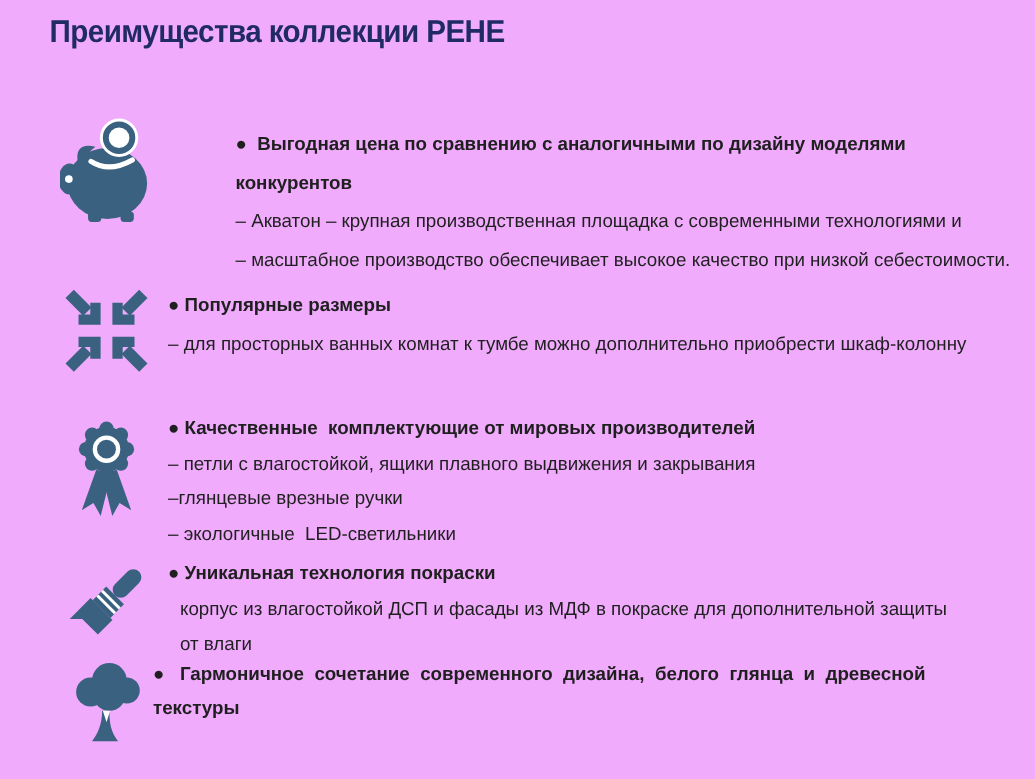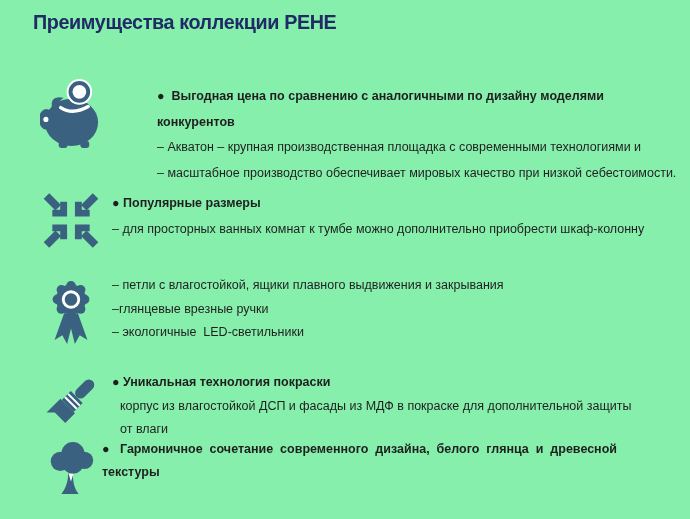--- a/index.html
+++ b/index.html
@@ -1,17 +1,17 @@
 <!DOCTYPE html>
 <html style="--accent: #3A617F; --title-navy: #202A64; --body-text: #1F1F1F;"><head>
 <meta charset="utf-8">
 <style>
   html,body { margin:0; padding:0; background:#ffffff; }
   .slide {
-    position:relative; width:690px; height:519px; background:#86efac;
+    position:relative; width:690px; height:519px; background:#f0abfc;
     font-family:"Liberation Sans", sans-serif; overflow:hidden;
   }
   .title {
     position:absolute; left:33px; top:10px; margin:0;
     font-size:21px; font-weight:bold; color:var(--title-navy,#202A64);
     letter-spacing:-0.4px; transform:scaleX(0.94); transform-origin:left center;
     white-space:nowrap;
   }
   .row { position:absolute; left:30px; right:12px; display:flex; align-items:flex-start; }
   .icon-col { width:82px; flex:0 0 82px; display:flex; justify-content:center; }
@@ -45,21 +45,21 @@
         <rect x="41" y="64" width="9" height="7" rx="2.5"></rect>
         <path d="M21 30 Q33 38 49 29" stroke="#ffffff" stroke-width="3.5" fill="none" stroke-linecap="round"></path>
         <circle cx="40" cy="14" r="12" stroke="#ffffff" stroke-width="2"></circle>
         <circle cx="40" cy="14" r="7" fill="#ffffff"></circle>
         <circle cx="6" cy="42" r="2.6" fill="#ffffff"></circle>
       </svg>
     </div>
     <div class="text-col s1-text">
       <p class="line head">●  Выгодная цена по сравнению с аналогичными по дизайну моделями конкурентов</p>
       <p class="line">– Акватон – крупная производственная площадка с современными технологиями и</p>
-      <p class="line">– масштабное производство обеспечивает мировых качество при низкой себестоимости.</p>
+      <p class="line">– масштабное производство обеспечивает высокое качество при низкой себестоимости.</p>
     </div>
   </section>
 
   <section class="row" style="top:191px">
     <div class="icon-col">
       <svg class="icon" style="margin-top:2px" width="58" height="55" viewBox="0 0 56 56" fill="currentColor" xmlns="http://www.w3.org/2000/svg">
         <defs>
           <g id="ar">
             <path d="M3 3 L15 15" stroke="currentColor" stroke-width="8" fill="none"></path>
             <path d="M9 17 L17 17 L17 9 L24 9 L24 24 L9 24 Z"></path>
@@ -89,20 +89,21 @@
         <circle cx="17" cy="24" r="5"></circle>
           <circle cx="21.1" cy="14.1" r="5"></circle>
         <circle cx="31" cy="10" r="5"></circle>
           <circle cx="40.9" cy="14.1" r="5"></circle>
         <circle cx="31" cy="24" r="15.5"></circle>
         <circle cx="31" cy="24" r="9.5" fill="#ffffff"></circle>
         <circle cx="31" cy="24" r="6.5"></circle>
       </svg>
     </div>
     <div class="text-col">
+      <p class="line head">● Качественные  комплектующие от мировых производителей</p>
       <p class="line">– петли с влагостойкой, ящики плавного выдвижения и закрывания</p>
       <p class="line">–глянцевые врезные ручки</p>
       <p class="line">– экологичные  LED-светильники</p>
     </div>
   </section>
 
   <section class="row lh23 s5" style="top:438px">
     <div class="icon-col">
       <svg class="icon" style="margin-top:2px" width="54" height="60" viewBox="0 0 56 62" fill="currentColor" xmlns="http://www.w3.org/2000/svg">
         <circle cx="17" cy="22" r="10"></circle>

